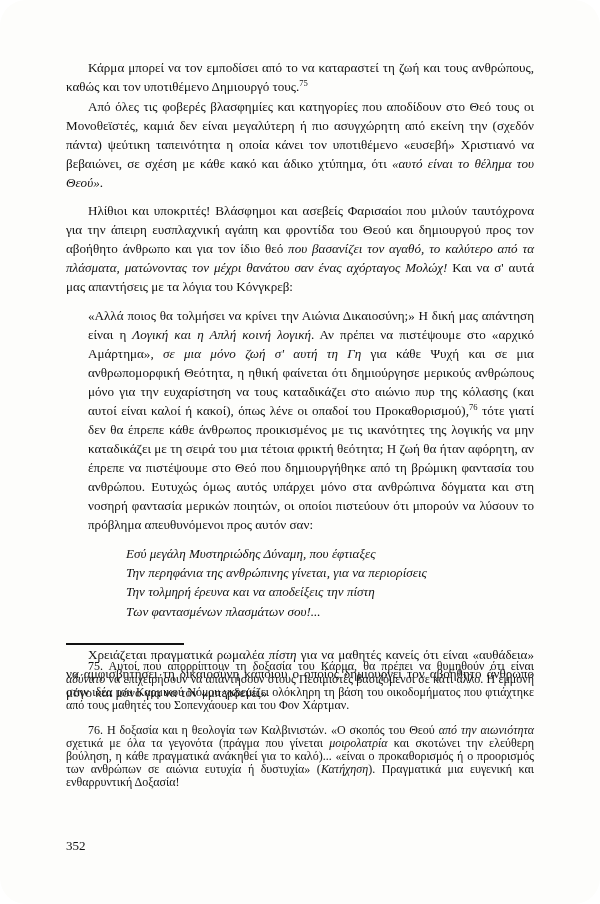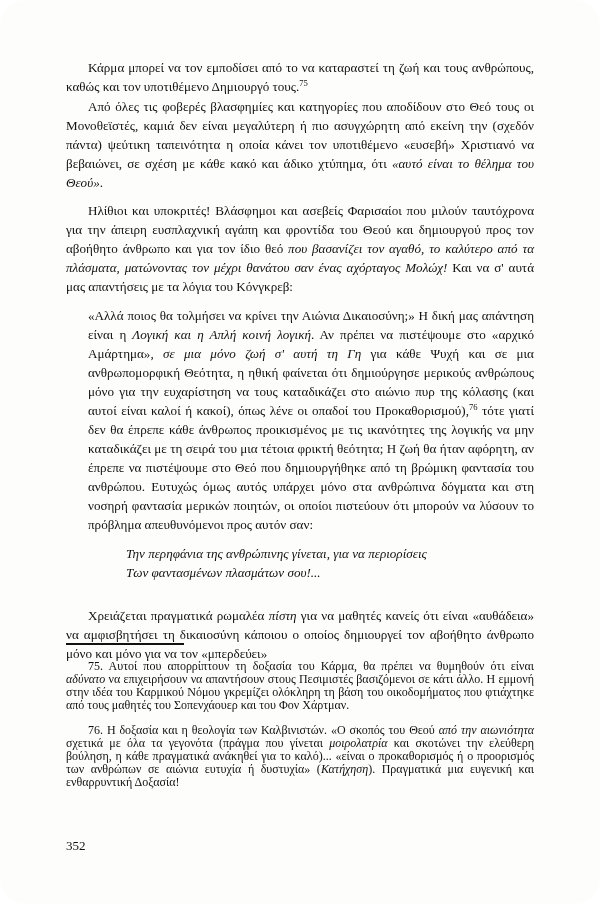--- a/index.html
+++ b/index.html
@@ -98,21 +98,23 @@
     <p id="p1"><span>Κάρμα μπορεί να τον εμποδίσει από το να καταραστεί τη ζωή και τους ανθρώπους, καθώς και τον υποτιθέμενο Δημιουργό τους.</span><sup>75</sup></p>
     <p id="p2" style="margin-top:1px"><span>Από όλες τις φοβερές βλασφημίες και κατηγορίες που αποδίδουν στο Θεό τους οι Μονοθεϊστές, καμιά δεν είναι μεγαλύτερη ή πιο ασυγχώρητη από εκείνη την (σχεδόν πάντα) ψεύτικη ταπεινότητα η οποία κάνει τον υποτιθέμενο «ευσεβή» Χριστιανό να βεβαιώνει, σε σχέση με κάθε κακό και άδικο χτύπημα, ότι </span><span class="i">«αυτό είναι το θέλημα του Θεού»</span><span>.</span></p>
     <p id="p3" style="margin-top:9px"><span>Ηλίθιοι και υποκριτές! Βλάσφημοι και ασεβείς Φαρισαίοι που μιλούν ταυτόχρονα για την άπειρη ευσπλαχνική αγάπη και φροντίδα του Θεού και δημιουργού προς τον αβοήθητο άνθρωπο και για τον ίδιο θεό </span><span class="i">που βασανίζει τον αγαθό, το καλύτερο από τα πλάσματα, ματώνοντας τον μέχρι θανάτου σαν ένας αχόρταγος Μολώχ!</span><span> Και να σ' αυτά μας απαντήσεις με τα λόγια του Κόνγκρεβ:</span></p>
 
     <div class="gap-small"></div>
 
     <div class="quote-block" id="q1"><span>«Αλλά ποιος θα τολμήσει να κρίνει την Αιώνια Δικαιοσύνη;» Η δική μας απάντηση είναι η </span><span class="i">Λογική και η Απλή κοινή λογική</span><span>. Αν πρέπει να πιστέψουμε στο «αρχικό Αμάρτημα», </span><span class="i">σε μια μόνο ζωή σ' αυτή τη Γη</span><span> για κάθε Ψυχή και σε μια ανθρωπομορφική Θεότητα, η ηθική φαίνεται ότι δημιούργησε μερικούς ανθρώπους μόνο για την ευχαρίστηση να τους καταδικάζει στο αιώνιο πυρ της κόλασης (και αυτοί είναι καλοί ή κακοί), όπως λένε οι οπαδοί του Προκαθορισμού),</span><sup>76</sup><span> τότε γιατί δεν θα έπρεπε κάθε άνθρωπος προικισμένος με τις ικανότητες της λογικής να μην καταδικάζει με τη σειρά του μια τέτοια φρικτή θεότητα; Η ζωή θα ήταν αφόρητη, αν έπρεπε να πιστέψουμε στο Θεό που δημιουργήθηκε από τη βρώμικη φαντασία του ανθρώπου. Ευτυχώς όμως αυτός υπάρχει μόνο στα ανθρώπινα δόγματα και στη νοσηρή φαντασία μερικών ποιητών, οι οποίοι πιστεύουν ότι μπορούν να λύσουν το πρόβλημα απευθυνόμενοι προς αυτόν σαν:</span></div>
 
     <div class="gap-small"></div>
 
+    <div class="verse" id="v0"><span>Εσύ μεγάλη Μυστηριώδης Δύναμη, που </span><span class="i">έφτιαξες</span></div>
     <div class="verse" id="v1"><span>Την περηφάνια της ανθρώπινης γίνεται, για να περιορίσεις</span></div>
+    <div class="verse" id="v2"><span>Την τολμηρή έρευνα και να αποδείξεις </span><span class="i">την πίστη</span></div>
     <div class="verse" id="v3"><span>Των φαντασμένων πλασμάτων σου!...</span></div>
 
     <div class="gap-mid"></div>
 
     <p id="p4" style="margin-top:10px"><span>Χρειάζεται πραγματικά ρωμαλέα </span><span class="i">πίστη</span><span> για να μαθητές κανείς ότι είναι </span><span>«αυθάδεια»</span><span> να αμφισβητήσει τη δικαιοσύνη κάποιου ο οποίος δημιουργεί τον αβοήθητο άνθρωπο μόνο και μόνο για να τον «μπερδεύει»</span></p>
 
   </div>
 
   <div class="rule"></div>
 

